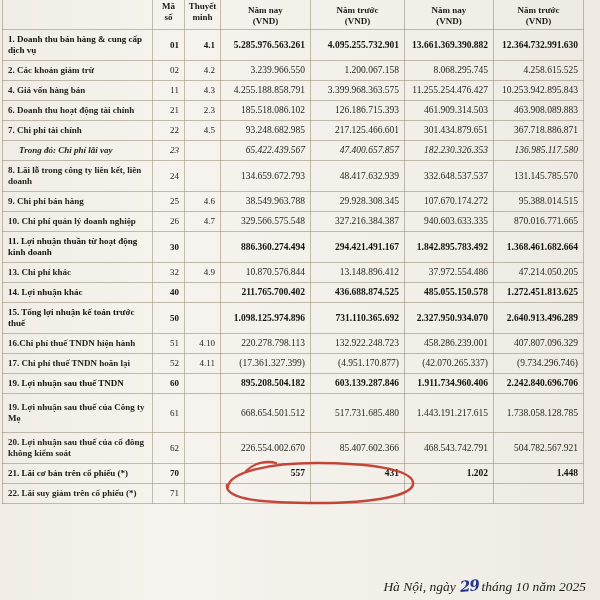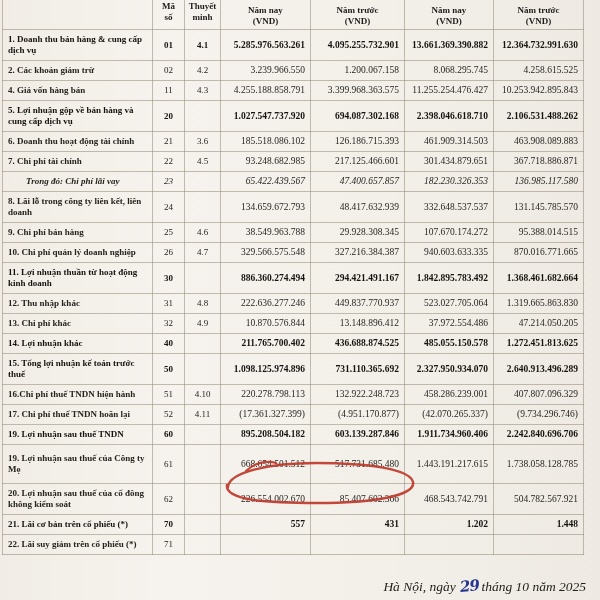--- a/index.html
+++ b/index.html
@@ -23,25 +23,25 @@
     overflow:hidden;
     word-wrap:break-word;
   }
   thead th{height:54px;font-weight:bold;text-align:center;padding:0 2px;}
   .th-item{text-align:left;vertical-align:top;}
   .th-item span{display:block;margin-top:17px;padding-left:3px;}
   .th-stack{display:flex;flex-direction:column;justify-content:flex-end;align-items:center;height:100%;padding-bottom:13px;}
   .th-val{vertical-align:bottom;}
   .th-val .vs{display:flex;flex-direction:column;justify-content:flex-end;align-items:center;height:100%;padding-bottom:2px;}
   .c-name{text-align:left;color:#26241f;font-weight:bold;}
-  .c-code,.c-note{text-align:center;color:#26241f;}
+  .c-code,.c-note{text-align:right;color:#26241f;}
   .c-val{text-align:right;font-size:9.5px;letter-spacing:0;color:#211f1c;}
   tr.bold td{font-weight:bold;color:#151310;}
   tr.italic td{font-style:italic;}
-  tr.italic .c-name{padding-left:23px;}
+  tr.italic .c-name{padding-left:16px;}
   tr.circled td{height:30px;}
   .red-circle{position:absolute;left:212px;top:458px;width:212px;height:50px;pointer-events:none;}
   .date-line{
     position:absolute;top:577px;right:14px;
     font-style:italic;font-size:13.5px;color:#23211d;
     white-space:nowrap;
   }
   .date-line .day{
     font-style:italic;font-weight:bold;font-size:15px;
     color:#27358f;display:inline-block;transform:rotate(-6deg);
@@ -129,33 +129,24 @@
           </tr>
           <tr>
             <td class="c-name">4. Giá vốn hàng bán</td>
             <td class="c-code">11</td>
             <td class="c-note">4.3</td>
             <td class="c-val">4.255.188.858.791</td>
             <td class="c-val">3.399.968.363.575</td>
             <td class="c-val">11.255.254.476.427</td>
             <td class="c-val">10.253.942.895.843</td>
           </tr>
-          <tr class="bold">
-            <td class="c-name">5. Lợi nhuận gộp về bán hàng và cung cấp dịch vụ</td>
-            <td class="c-code">20</td>
-            <td class="c-note">&nbsp;</td>
-            <td class="c-val">1.027.547.737.920</td>
-            <td class="c-val">694.087.302.168</td>
-            <td class="c-val">2.398.046.618.710</td>
-            <td class="c-val">2.106.531.488.262</td>
-          </tr>
           <tr>
             <td class="c-name">6. Doanh thu hoạt động tài chính</td>
             <td class="c-code">21</td>
-            <td class="c-note">3.6</td>
+            <td class="c-note">2.3</td>
             <td class="c-val">185.518.086.102</td>
             <td class="c-val">126.186.715.393</td>
             <td class="c-val">461.909.314.503</td>
             <td class="c-val">463.908.089.883</td>
           </tr>
           <tr>
             <td class="c-name">7. Chi phí tài chính</td>
             <td class="c-code">22</td>
             <td class="c-note">4.5</td>
             <td class="c-val">93.248.682.985</td>
@@ -202,29 +193,20 @@
           <tr class="bold">
             <td class="c-name">11. Lợi nhuận thuần từ hoạt động kinh doanh</td>
             <td class="c-code">30</td>
             <td class="c-note">&nbsp;</td>
             <td class="c-val">886.360.274.494</td>
             <td class="c-val">294.421.491.167</td>
             <td class="c-val">1.842.895.783.492</td>
             <td class="c-val">1.368.461.682.664</td>
           </tr>
           <tr>
-            <td class="c-name">12. Thu nhập khác</td>
-            <td class="c-code">31</td>
-            <td class="c-note">4.8</td>
-            <td class="c-val">222.636.277.246</td>
-            <td class="c-val">449.837.770.937</td>
-            <td class="c-val">523.027.705.064</td>
-            <td class="c-val">1.319.665.863.830</td>
-          </tr>
-          <tr>
             <td class="c-name">13. Chi phí khác</td>
             <td class="c-code">32</td>
             <td class="c-note">4.9</td>
             <td class="c-val">10.870.576.844</td>
             <td class="c-val">13.148.896.412</td>
             <td class="c-val">37.972.554.486</td>
             <td class="c-val">47.214.050.205</td>
           </tr>
           <tr class="bold">
             <td class="c-name">14. Lợi nhuận khác</td>

